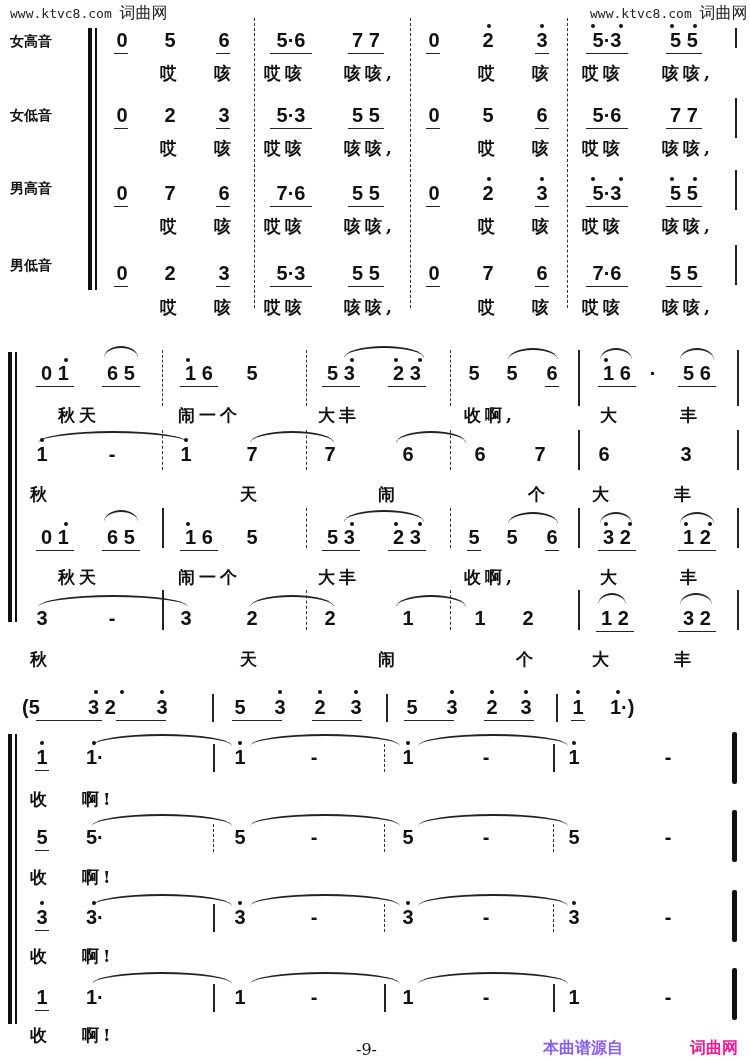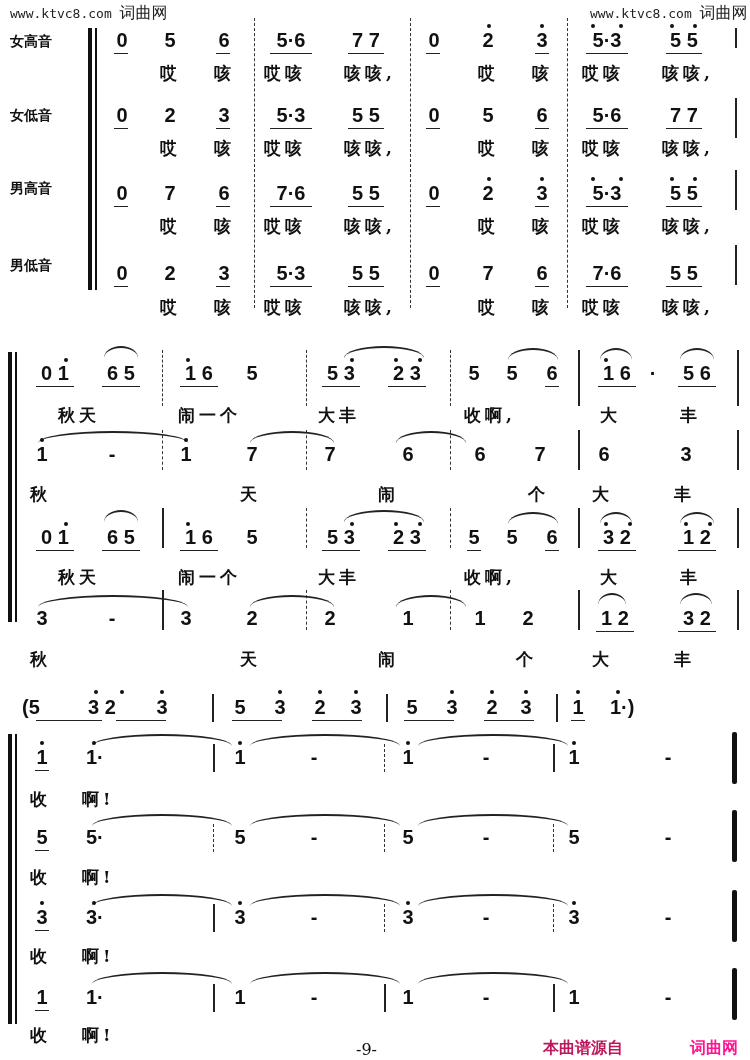--- a/index.html
+++ b/index.html
@@ -472,14 +472,14 @@
     <div class="bar" style="left:553px;top:984px;height:28px;"></div>
     <div class="abs n" style="left:562px;top:986px;width:24px;">1</div>
     <div class="abs n" style="left:656px;top:986px;width:24px;">-</div>
     <div class="thick" style="left:732px;top:968px;height:52px;"></div>
     <div class="abs ly" style="left:30px;top:1024px;">收</div>
     <div class="abs ly" style="left:82px;top:1024px;">啊!</div>
   </div>
 </div>
 
 <div class="abs pnum" style="left:356px;top:1040px;">-9-</div>
-<div class="abs footer" style="left:543px;top:1038px;color:#be185d;">本曲谱源自</div>
+<div class="abs footer" style="left:543px;top:1038px;color:#8b5cf6;">本曲谱源自</div>
 <div class="abs footer" style="left:690px;top:1038px;color:#ff1493;">词曲网</div>
 
 </body></html>

